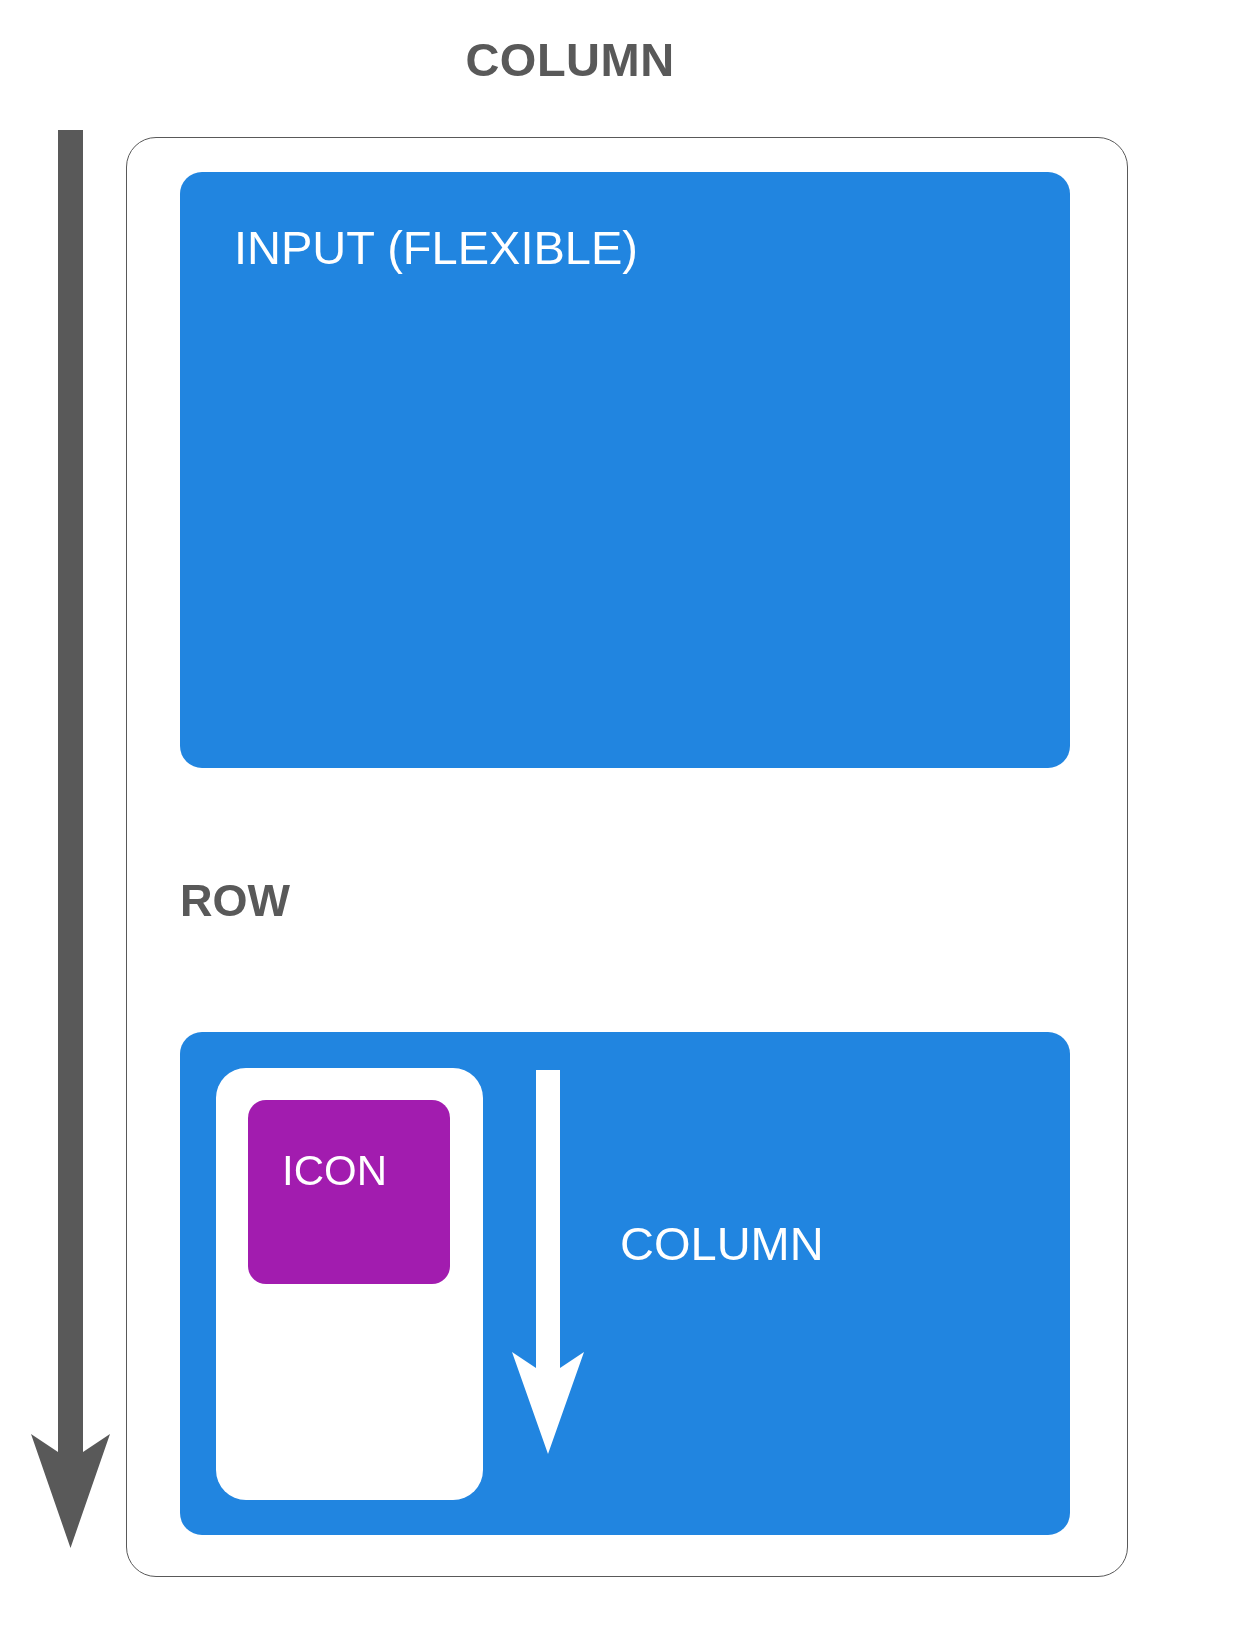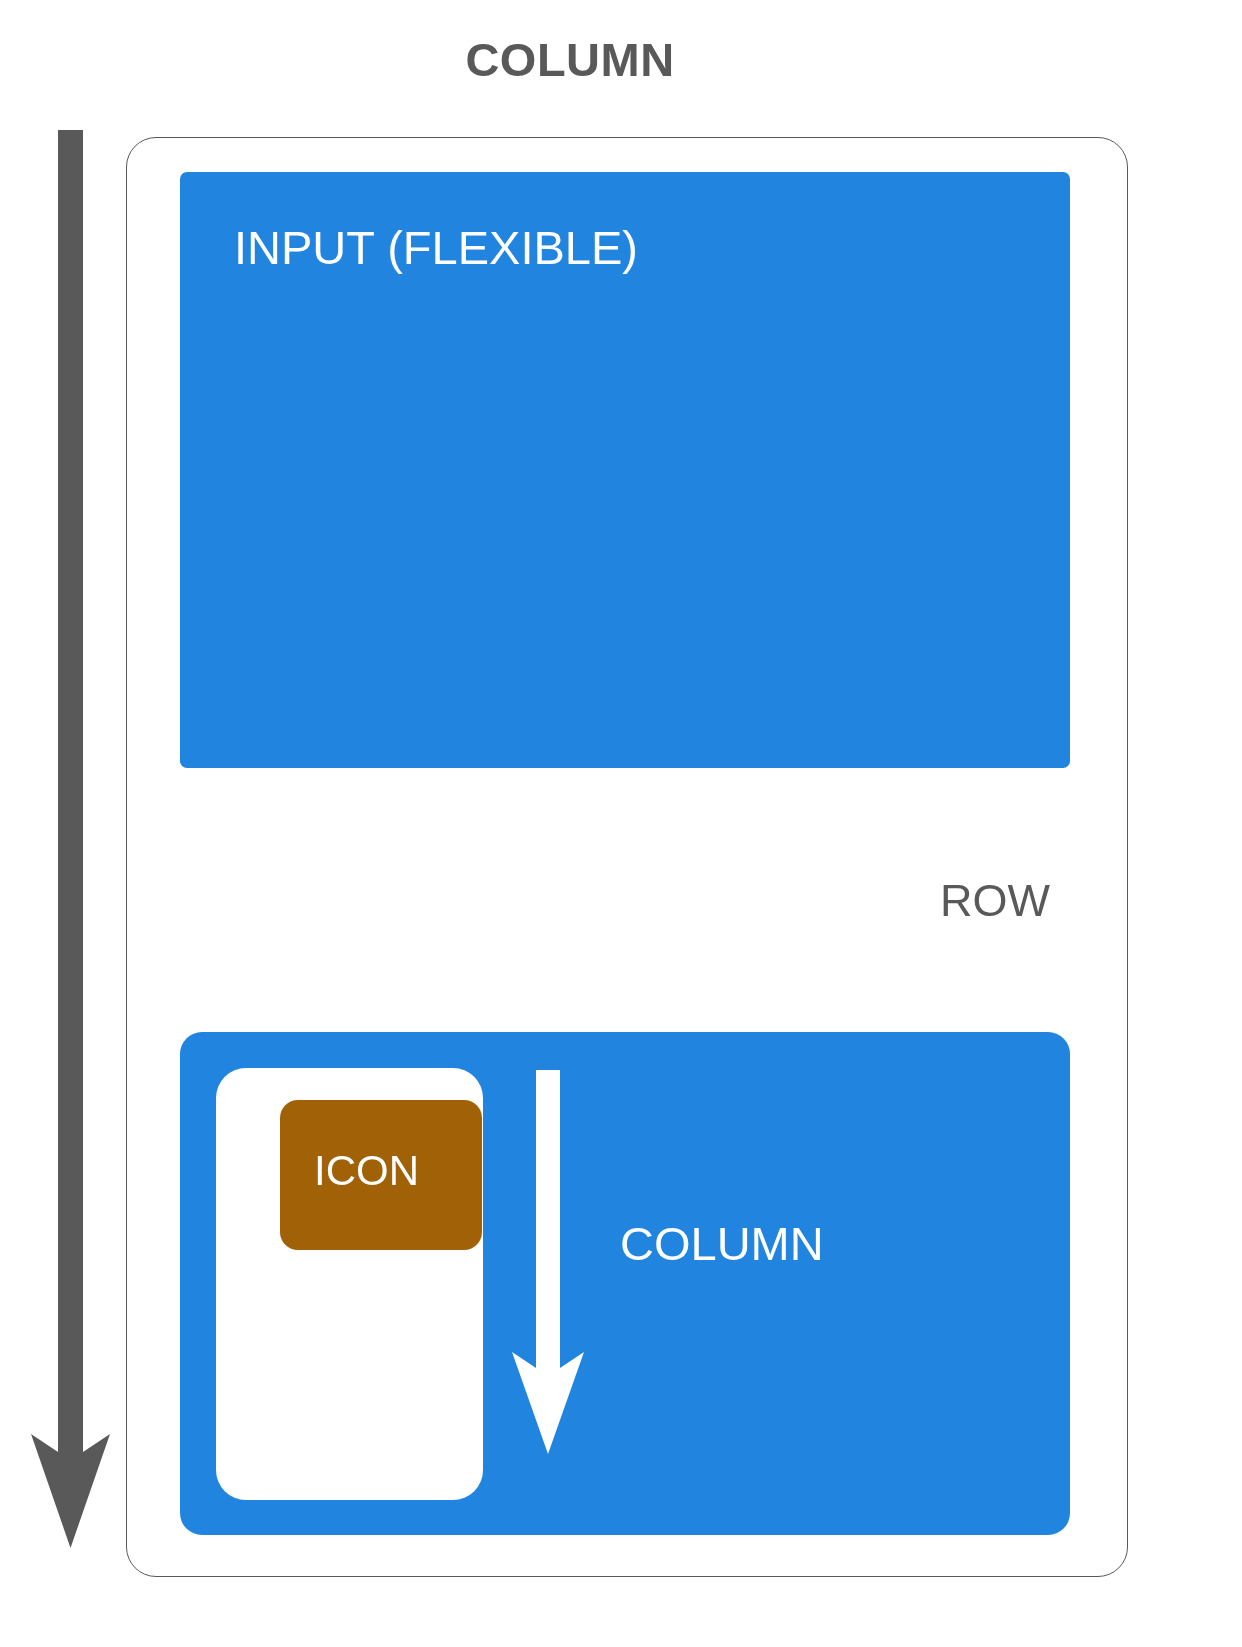--- a/index.html
+++ b/index.html
@@ -57,41 +57,41 @@
   }
 
   
   .panel-input {
     position: absolute;
     left: 180px;
     top: 172px;
     width: 890px;
     height: 596px;
     background: #2185e0;
-    border-radius: 7px;
+    border-radius: 22px;
   }
   .panel-input-label {
     position: absolute;
     left: 54px;
     top: 52px;
     font-size: 47px;
     font-weight: normal;
     color: #ffffff;
     line-height: 1;
     white-space: nowrap;
   }
 
   .row-label {
     position: absolute;
     left: 180px;
     top: 878px;
     width: 870px;
-    text-align: right;
+    text-align: left;
     font-size: 45px;
-    font-weight: normal;
+    font-weight: bold;
     color: #595959;
     line-height: 1;
     white-space: nowrap;
   }
 
   .panel-row {
     position: absolute;
     left: 180px;
     top: 1032px;
     width: 890px;
@@ -108,24 +108,23 @@
     width: 267px;
     height: 432px;
     background: #ffffff;
     border-radius: 30px;
     box-sizing: border-box;
   }
   .chip {
     position: absolute;
     left: 32px;
     width: 202px;
-    height: 150px;
-    background: #a16207;
+    height: 184px;
+    background: #a21caf;
     border-radius: 18px;
-    margin-left: 32px;
   }
   .chip-icon { top: 32px; }
   .chip-text { top: 197px; }
   .chip-label {
     position: absolute;
     left: 34px;
     top: 50px;
     font-size: 42px;
     color: #ffffff;
     line-height: 1;

